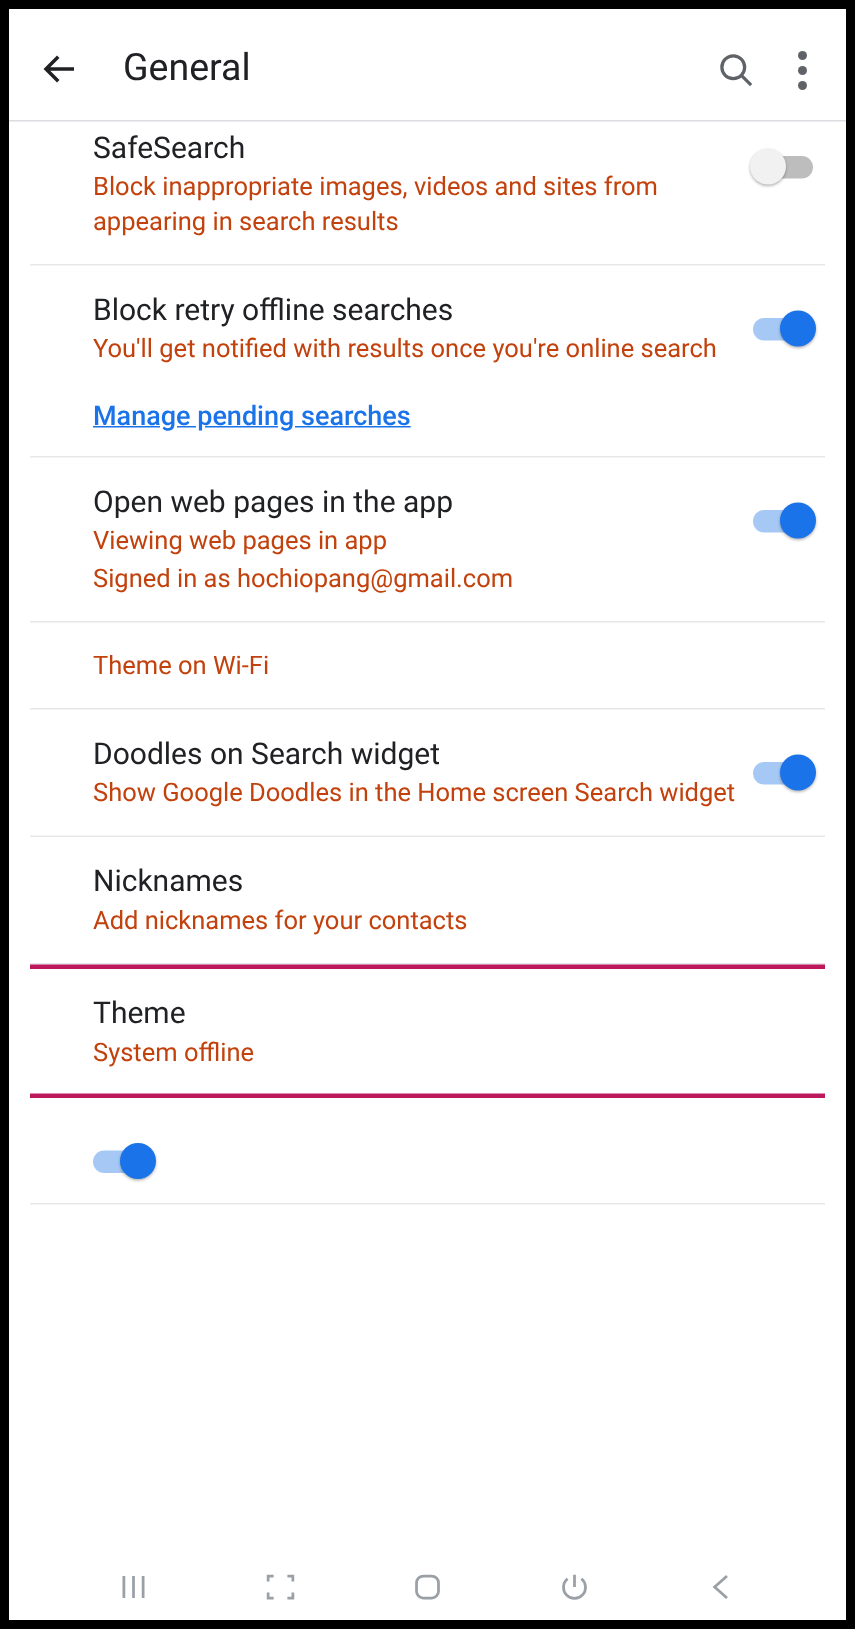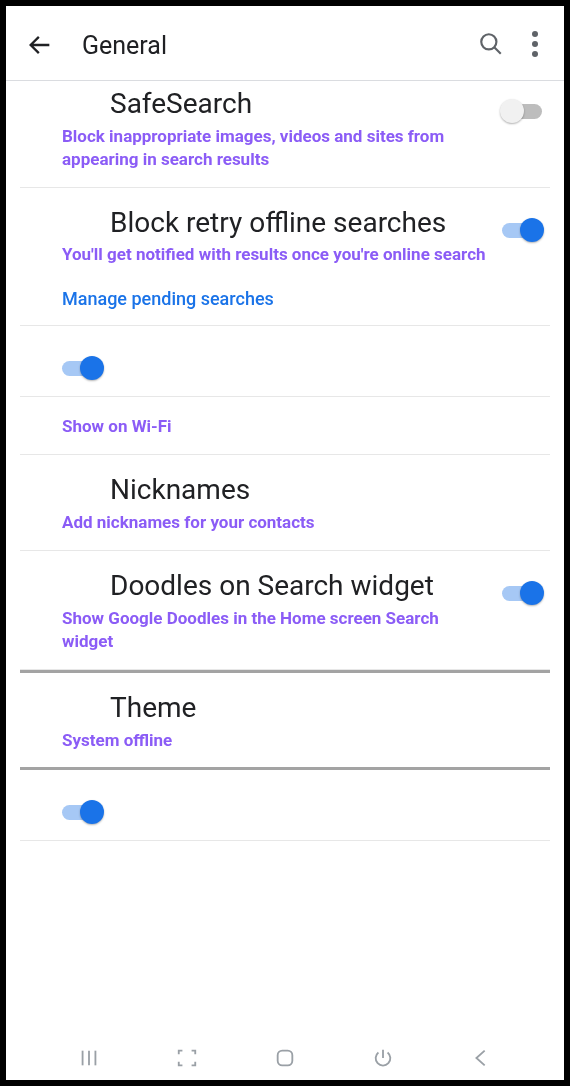--- a/index.html
+++ b/index.html
@@ -7,21 +7,21 @@
   body {
     font-family: Roboto, "Helvetica Neue", Arial, sans-serif;
     background: #fff;
     border: 6px solid #000;
     padding: 15px 14px 10px 14px;
     display: flex;
     flex-direction: column;
   }
   .header {
     display: flex;
-    align-items: flex-start;
+    align-items: flex-end;
     padding: 10px 6px 20px 6px;
   }
   .back-icon { width: 28px; height: 28px; color: #202124; }
   .title {
     font-size: 25px;
     color: #202124;
     margin-left: 28px;
     flex: 1;
     font-weight: 400;
   }
@@ -32,55 +32,54 @@
   .list { flex:1; overflow:hidden; }
   .item {
     padding: 16px 8px 16px 42px;
     border-bottom: 1px solid #e7e7e7;
     display:flex;
     align-items:flex-start;
   }
   .item.first { padding-top: 4px; }
   .item-text { flex:1; padding-right: 10px; }
   .item-title {
-    font-size: 28px;
+    font-size: 20px;
     color: #202124;
     line-height: 1.35;
-    margin-left: 48px;
   }
   .item-sub {
     font-size: 17px;
-    color: #8b5cf6;
+    color: #c2410c;
     line-height: 1.35;
     margin-top: 2px;
-    font-weight: bold;
   }
   .item-link {
     color: #1a73e8;
     font-size: 18px;
     font-weight: 500;
     margin-top: 22px;
     display:inline-block;
+    text-decoration:underline;
   }
   .toggle {
     width: 40px; height: 24px; position: relative; flex-shrink:0; margin-top: 14px;
   }
   .toggle .track {
     position:absolute; top:5px; left:0; width:40px; height:15px; border-radius:8px;
   }
   .toggle .thumb {
     position:absolute; top:0; width:24px; height:24px; border-radius:50%;
     box-shadow: 0 1px 2px rgba(0,0,0,0.3);
   }
   .toggle.off .track { background:#bdbdbd; }
   .toggle.off .thumb { left:-2px; background:#f1f1f1; }
   .toggle.on  .track { background:#a6c8f5; }
   .toggle.on  .thumb { right:-2px; background:#1a73e8; }
   .highlight-wrap {
-    border: 3px solid #a3a3a3;
+    border: 3px solid #be185d;
     margin-left: -3px; margin-right: -3px;
   }
   .highlight-wrap .item { border-bottom: none; }
   .navbar {
     display:flex; justify-content:space-around; align-items:center;
     padding: 18px 20px 0 20px;
     color:#9aa0a6;
   }
   .nav-icon { width:24px; height:24px; display:flex; align-items:center; justify-content:center; }
   svg { display:block; }
@@ -129,47 +128,52 @@
       <div class="item-sub">You'll get notified with results once you're online search</div>
       <a class="item-link">Manage pending searches</a>
     </div>
     <div class="toggle on">
       <div class="track"></div>
         <div class="thumb"></div>
     </div>
   </div>
 
   <div class="item">
-    <div class="toggle on">
-      <div class="track"></div>
-        <div class="thumb"></div>
-    </div>
-  </div>
-
-  <div class="item">
-    <div class="item-text">
-      <div class="item-sub">Show on Wi-Fi</div>
+    <div class="item-text">
+      <div class="item-title">Open web pages in the app</div>
+      <div class="item-sub">Viewing web pages in app</div>
+      <div class="item-sub">Signed in as hochiopang@gmail.com</div>
+    </div>
+    <div class="toggle on">
+      <div class="track"></div>
+        <div class="thumb"></div>
+    </div>
+  </div>
+
+  <div class="item">
+    <div class="item-text">
+      <div class="item-sub">Theme on Wi-Fi</div>
+    </div>
+  </div>
+
+  <div class="item">
+    <div class="item-text">
+      <div class="item-title">Doodles on Search widget</div>
+      <div class="item-sub">Show Google Doodles in the Home screen Search widget</div>
+    </div>
+    <div class="toggle on">
+      <div class="track"></div>
+        <div class="thumb"></div>
     </div>
   </div>
 
   <div class="item">
     <div class="item-text">
       <div class="item-title">Nicknames</div>
       <div class="item-sub">Add nicknames for your contacts</div>
-    </div>
-  </div>
-
-  <div class="item">
-    <div class="item-text">
-      <div class="item-title">Doodles on Search widget</div>
-      <div class="item-sub">Show Google Doodles in the Home screen Search widget</div>
-    </div>
-    <div class="toggle on">
-      <div class="track"></div>
-        <div class="thumb"></div>
     </div>
   </div>
 
   <div class="highlight-wrap">
     <div class="item">
       <div class="item-text">
         <div class="item-title">Theme</div>
         <div class="item-sub">System offline</div>
       </div>
     </div>

